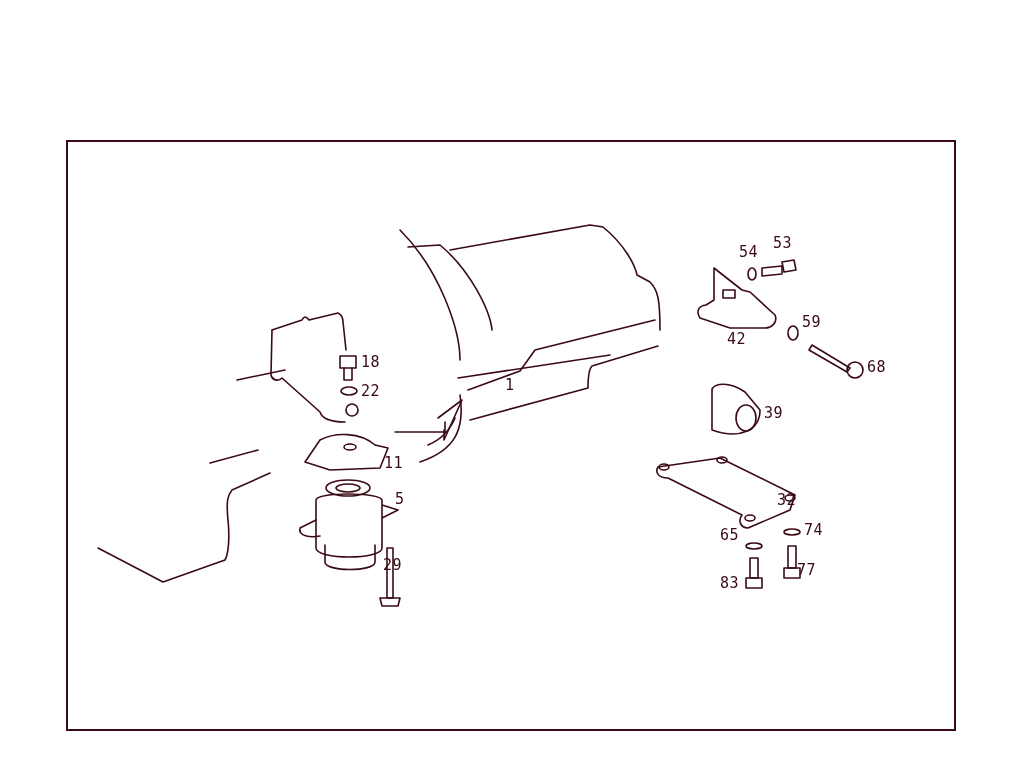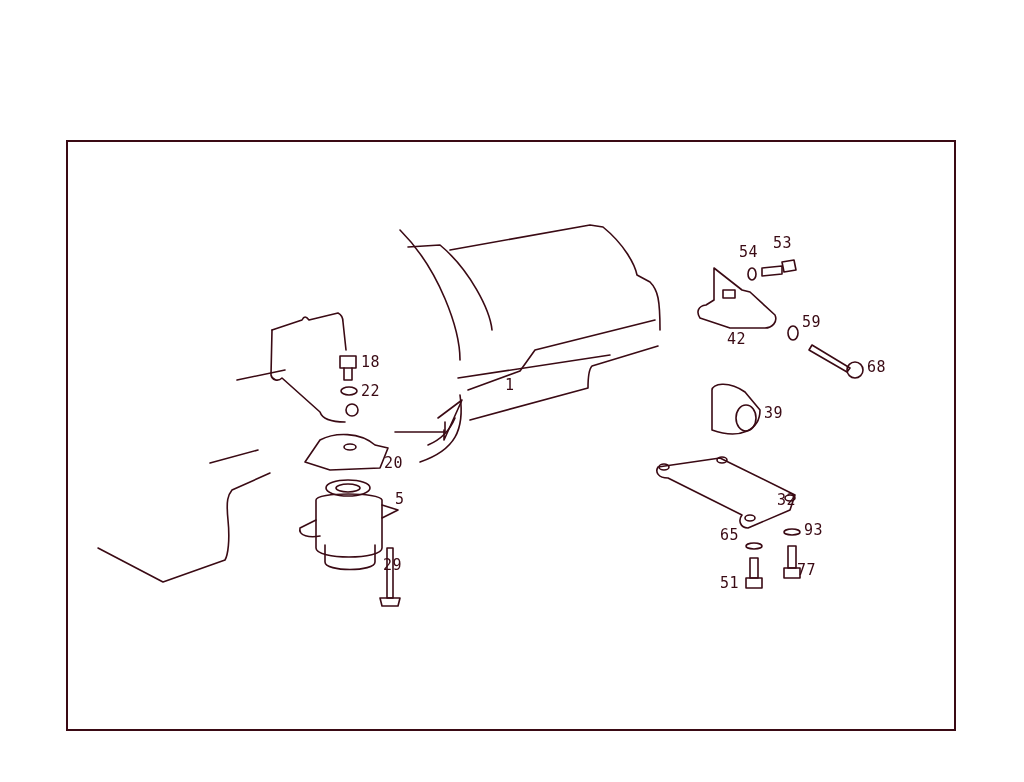--- a/index.html
+++ b/index.html
@@ -105,27 +105,27 @@
     <path class="ln" d="M784,568 L800,568 L800,578 L784,578 Z"></path>
   </g>
   <g>
     <path class="ln" d="M750,558 L758,558 L758,578 L750,578 Z"></path>
     <path class="ln" d="M746,578 L762,578 L762,588 L746,588 Z"></path>
   </g>
 </svg>
 
 <span class="lbl" style="left:361px;top:355px">18</span>
 <span class="lbl" style="left:361px;top:384px">22</span>
-<span class="lbl" style="left:384px;top:456px">20</span>
+<span class="lbl" style="left:384px;top:456px">11</span>
 <span class="lbl" style="left:395px;top:492px">5</span>
 <span class="lbl" style="left:383px;top:558px">29</span>
 <span class="lbl" style="left:773px;top:236px">53</span>
 <span class="lbl" style="left:739px;top:245px">54</span>
 <span class="lbl" style="left:727px;top:332px">42</span>
 <span class="lbl" style="left:802px;top:315px">59</span>
 <span class="lbl" style="left:867px;top:360px">68</span>
 <span class="lbl" style="left:764px;top:406px">39</span>
 <span class="lbl" style="left:777px;top:493px">32</span>
-<span class="lbl" style="left:804px;top:523px">93</span>
+<span class="lbl" style="left:804px;top:523px">74</span>
 <span class="lbl" style="left:720px;top:528px">65</span>
 <span class="lbl" style="left:797px;top:563px">77</span>
-<span class="lbl" style="left:720px;top:576px">51</span>
+<span class="lbl" style="left:720px;top:576px">83</span>
 <span class="lbl" style="left:505px;top:378px">1</span>
 
 </body></html>

